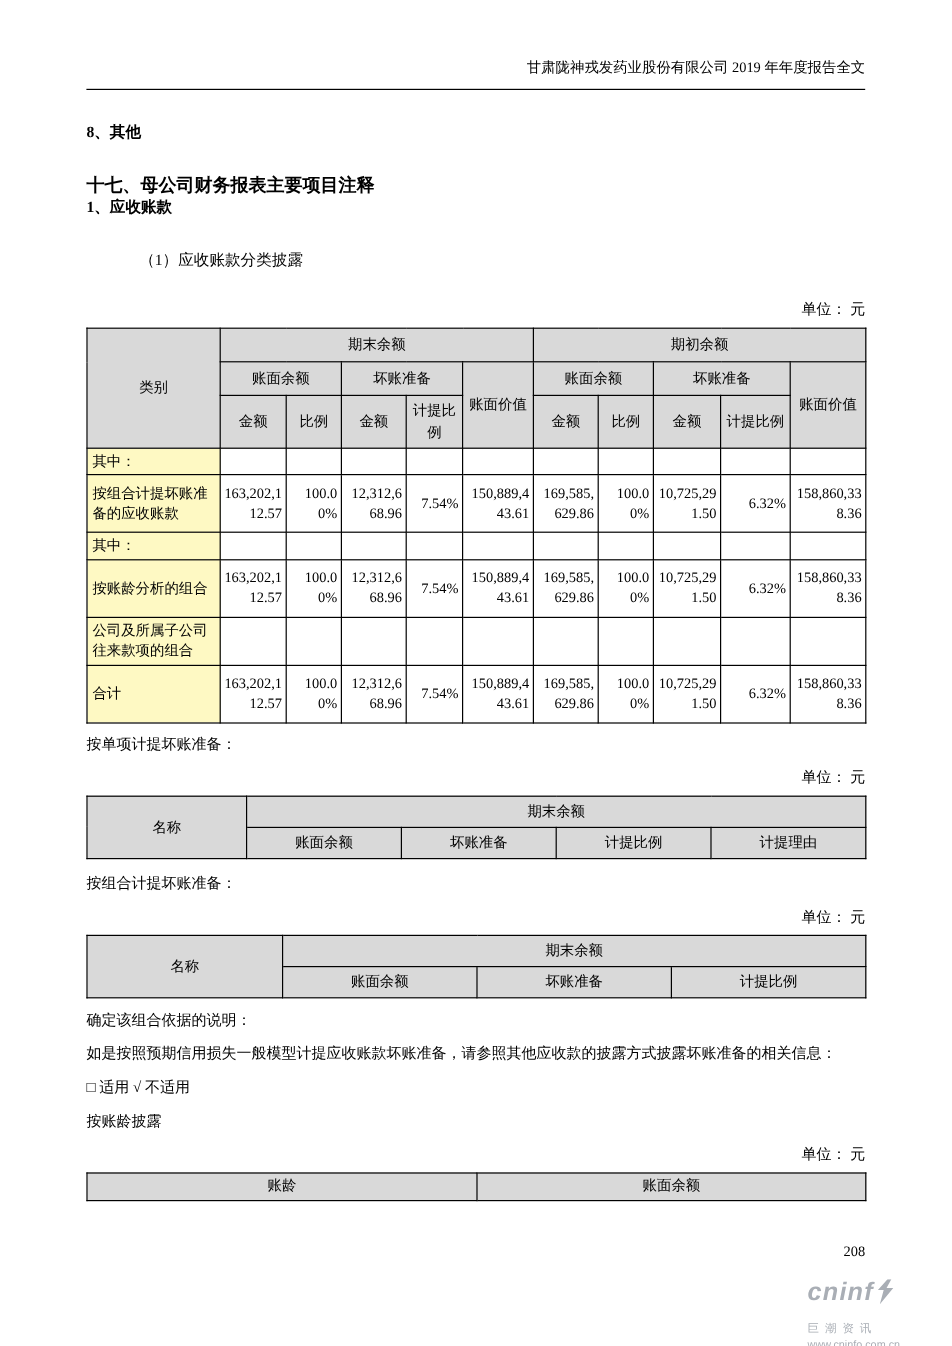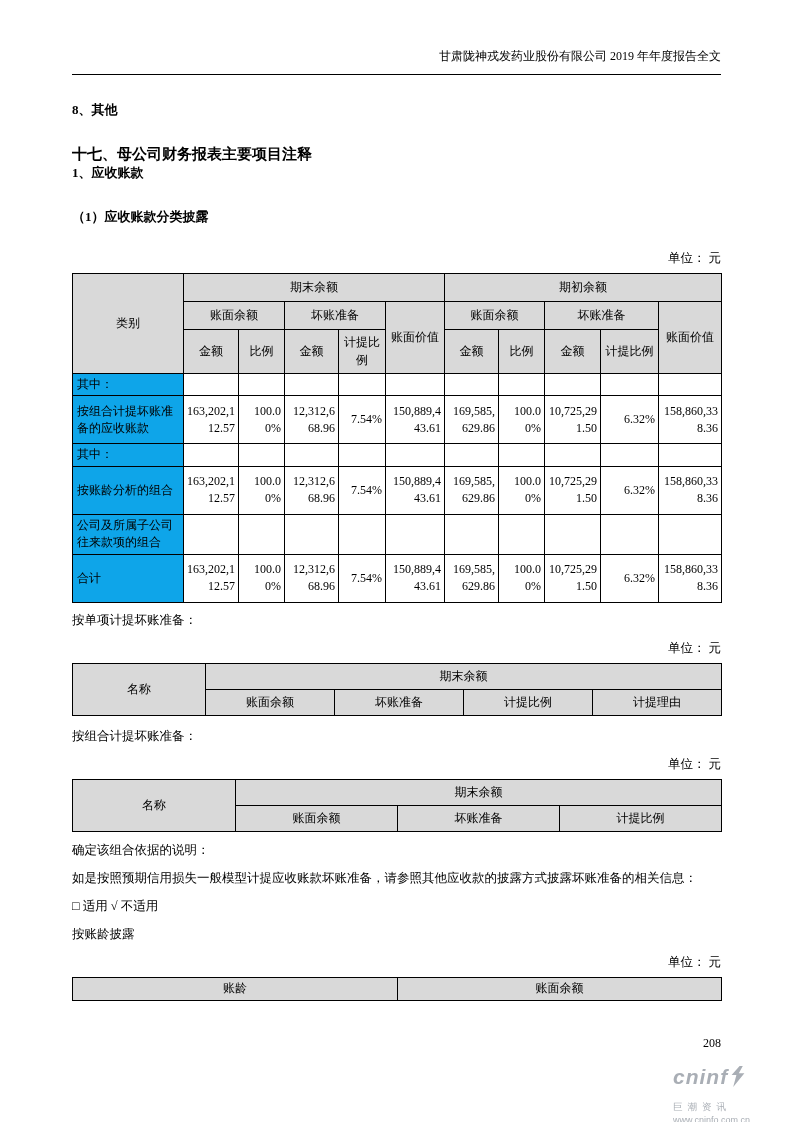--- a/index.html
+++ b/index.html
@@ -16,38 +16,38 @@
   .doc-header {
     text-align: right;
     font-size: 12px;
     padding-bottom: 9px;
     border-bottom: 1px solid #000;
   }
 
   .h-other  { margin-top: 26px; font-size: 13px; font-weight: bold; }
   .h-17     { margin-top: 26px; font-size: 15px; font-weight: bold; }
   .h-item   { font-size: 13px; font-weight: bold; }
-  .h-sub    { margin-top: 26px; font-size: 13px; font-weight: bold; }
+  .h-sub    { margin-top: 26px; font-size: 13px; font-weight: normal; margin-left: 44px; }
 
   .unit-row { margin-top: 24px; font-size: 12.5px; text-align: right; }
   .unit-row.tight { margin-top: 11px; }
 
   .note { margin-top: 11px; font-size: 12.5px; }
 
   table { border-collapse: collapse; table-layout: fixed; width: 649px; margin-top: 6px; }
   td {
     border: 1px solid #000;
     font-size: 12px;
     line-height: 1.45;
     padding: 2px 3px;
     vertical-align: middle;
     word-break: break-all;
   }
   .hd  { background: #d9d9d9; text-align: center; }
-  .lab { background: #0ea5e9; text-align: left; padding-left: 4px; }
+  .lab { background: #fef9c3; text-align: left; padding-left: 4px; }
   .num { text-align: right; }
   .cell-left { text-align: left; padding-left: 5px; }
 
   tr.h28 { height: 28px; }
   tr.h44 { height: 44px; }
   tr.h26 { height: 26px; }
   tr.h23 { height: 23px; }
   tr.r20 { height: 20px; }
   tr.r40 { height: 40px; }
   tr.r48 { height: 48px; }

